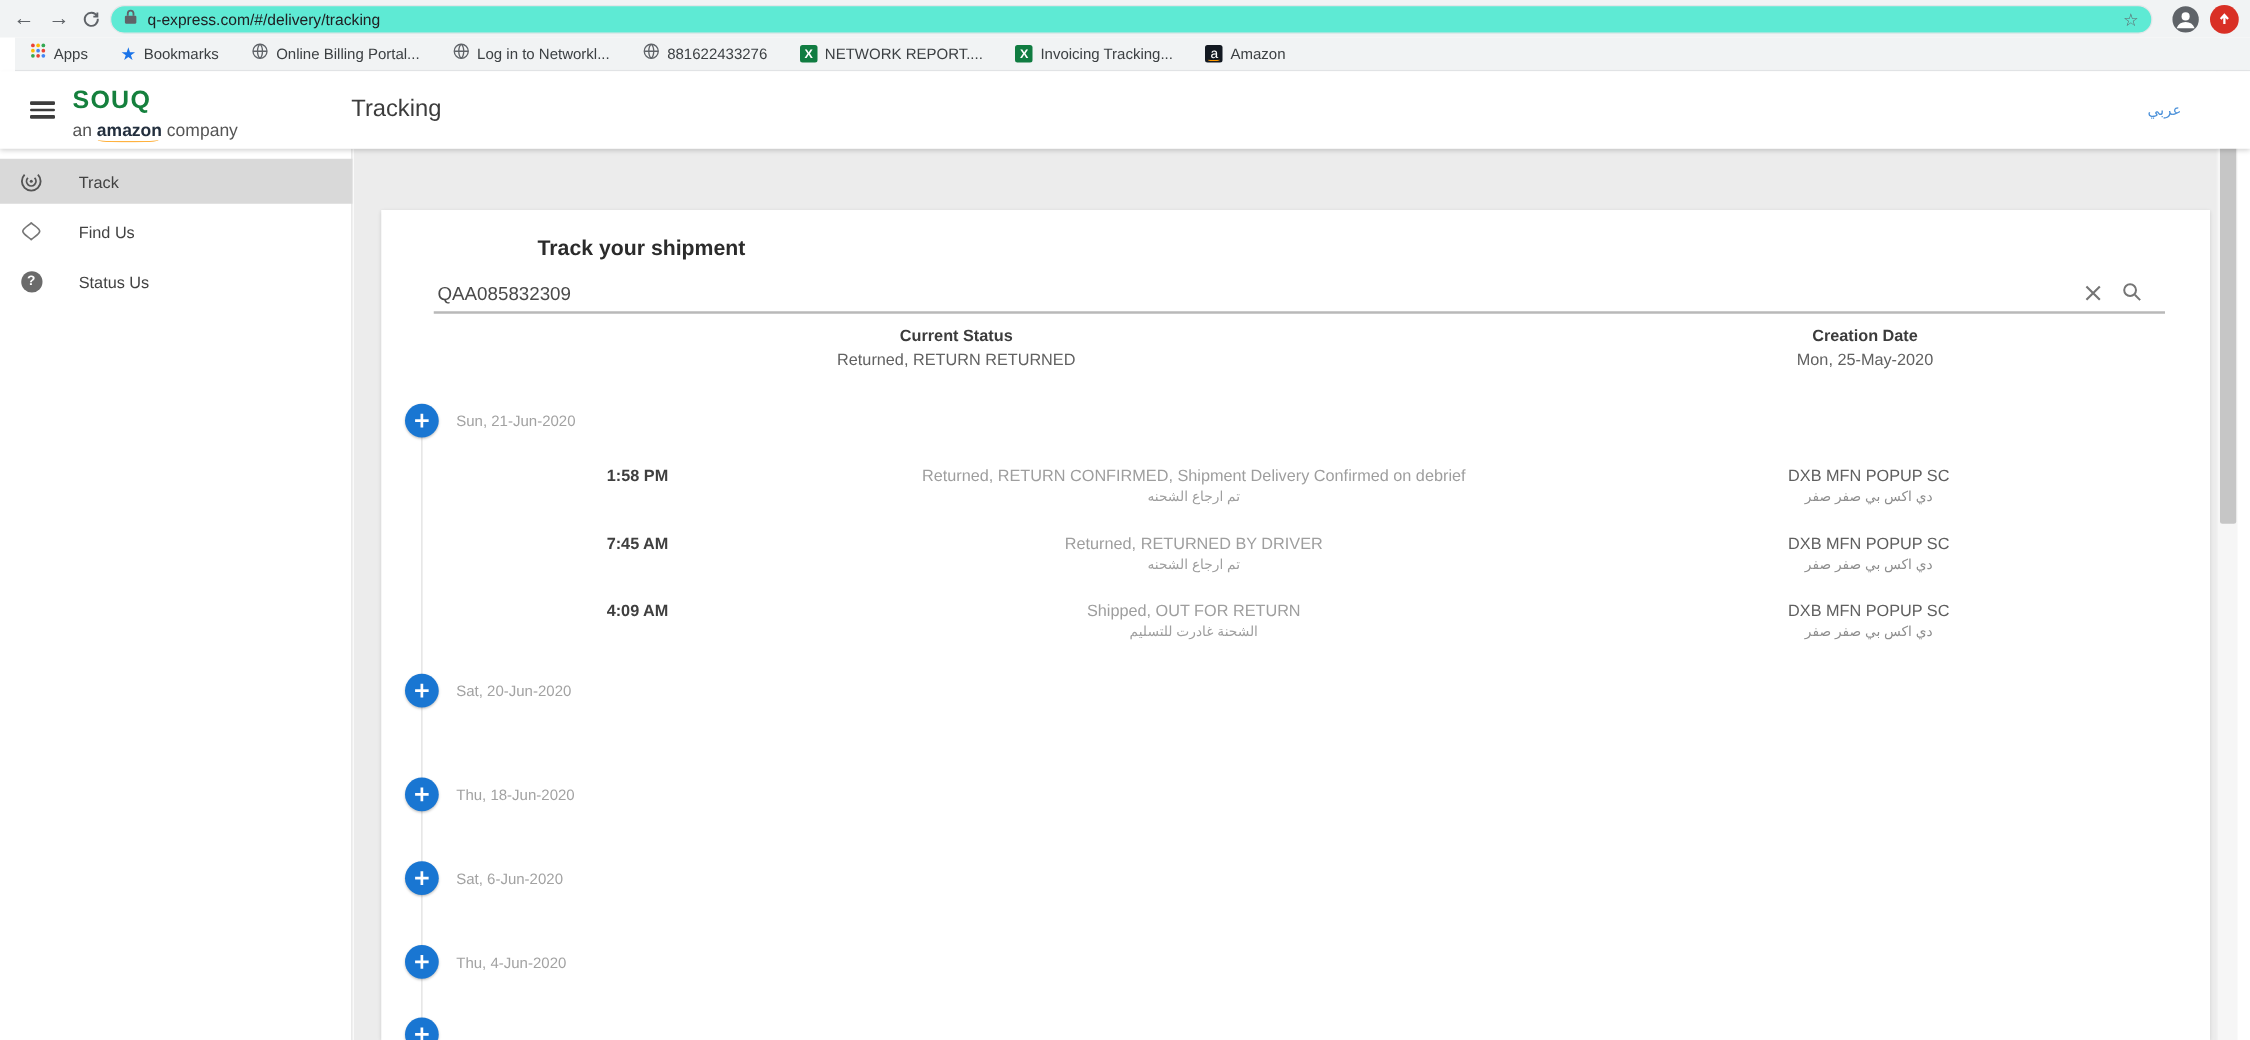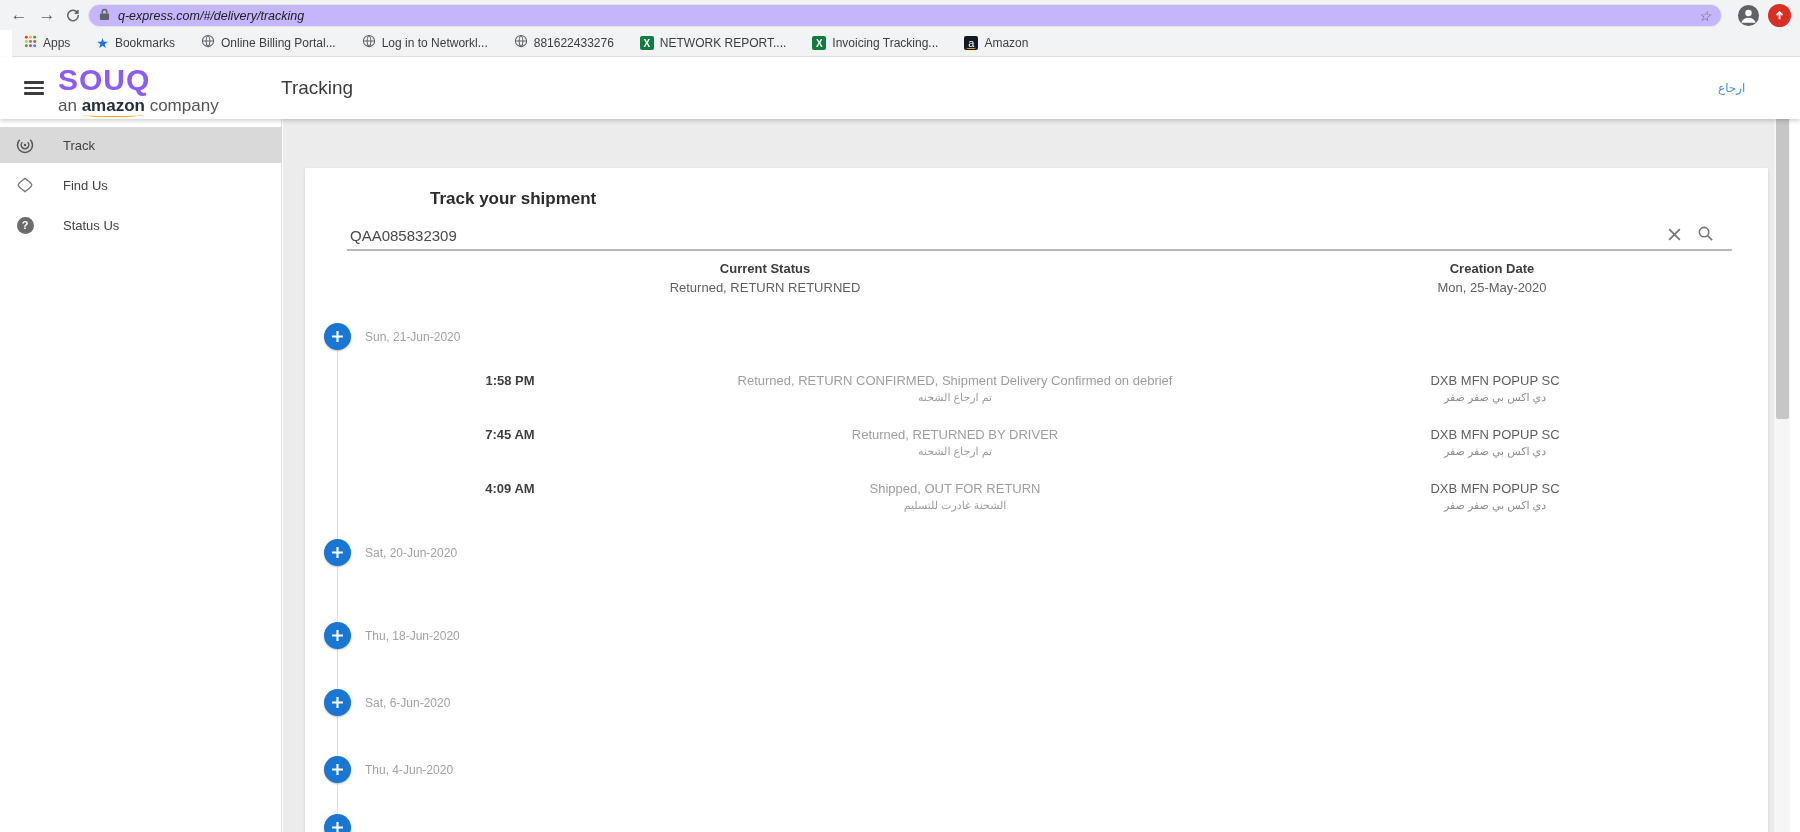--- a/index.html
+++ b/index.html
@@ -2,38 +2,38 @@
 <html><head>
 <meta charset="utf-8">
 <style>
   * { margin:0; padding:0; box-sizing:border-box; }
   html,body { width:1800px; height:832px; overflow:hidden; background:#fff;
     font-family:"Liberation Sans", sans-serif; }
 
   
   .toolbar { position:absolute; left:0; top:0; width:1800px; height:30px; background:#f1f3f4; }
   .nav-ico { position:absolute; top:4px; width:22px; height:22px; display:flex; align-items:center; justify-content:center; color:#5f6368; font-size:17px; }
-  .omnibox { position:absolute; left:88px; top:4px; width:1634px; height:23px; background:#c4b5fd; border:1px solid #e4e6e8; border-radius:12px; display:flex; align-items:center; padding:0 10px;font-style:italic; }
+  .omnibox { position:absolute; left:88px; top:4px; width:1634px; height:23px; background:#5eead4; border:1px solid #e4e6e8; border-radius:12px; display:flex; align-items:center; padding:0 10px; }
   .omni-url { font-size:12.5px; color:#202124; margin-left:8px; flex:1; }
   .bookmarks { position:absolute; left:12px; top:30px; width:1800px; height:27px; background:#f1f3f4; border-bottom:1px solid #e3e5e7; display:flex; align-items:center; padding-left:12px; }
   .bm-item { display:flex; align-items:center; margin-right:26px; cursor:pointer; }
   .bm-item span.lbl { font-size:12px; color:#3c4043; margin-left:6px; white-space:nowrap; }
   .xls-ico { width:14px; height:14px; background:#107c41; border-radius:2px; color:#fff; font-size:10px; font-weight:bold; display:flex; align-items:center; justify-content:center; }
   .amz-ico { width:14px; height:14px; background:#131921; border-radius:2px; color:#fff; font-size:11px; display:flex; align-items:center; justify-content:center; position:relative; }
   .amz-ico i { position:absolute; left:2px; right:2px; bottom:1px; height:3px; border-bottom:1.5px solid #ff9900; border-radius:50%; }
   .profile-ico { position:absolute; left:1737px; top:4px; width:23px; height:23px; }
   .update-ico { position:absolute; left:1768px; top:4px; width:23px; height:23px; background:#d93025; border-radius:50%; display:flex; align-items:center; justify-content:center; }
 
   
   .app-header { position:absolute; left:0; top:57px; width:1800px; height:62px; background:#fff; box-shadow:0 2px 4px rgba(0,0,0,0.18); z-index:5; }
   .hamburger { position:absolute; left:24px; top:24px; width:20px; height:14px; cursor:pointer; }
   .hamburger i { display:block; height:2.5px; background:#3c3c3c; margin-bottom:3px; border-radius:1px; }
   .logo { position:absolute; left:58px; top:8px; cursor:pointer; }
-  .logo .souq { font-size:30px; font-weight:bold; color:#8b5cf6; letter-spacing:1px; line-height:30px; }
-  .logo .sub { font-size:17px; color:#555; margin-top:1px; }
+  .logo .souq { font-size:20px; font-weight:bold; color:#15803d; letter-spacing:1px; line-height:30px; }
+  .logo .sub { font-size:14px; color:#555; margin-top:1px; }
   .logo .sub b { color:#232f3e; position:relative; }
   .logo .sub b i { position:absolute; left:1px; right:3px; bottom:-2px; height:4px; border-bottom:1.6px solid #ff9900; border-radius:50%; }
   .page-title { position:absolute; left:281px; top:20px; font-size:19px; font-weight:500; color:#3c3c3c;text-align:center; }
   .lang-link { position:absolute; left:1718px; top:24px; font-size:12px; color:#4a90d9; cursor:pointer; }
 
   
   .sidebar { position:absolute; left:0; top:119px; width:282px; height:713px; background:#fff; border-right:1px solid #e2e2e2; }
   .side-item { position:absolute; left:0; width:282px; height:36px; display:flex; align-items:center; cursor:pointer; }
   .side-item.active { background:#d9d9d9; }
   .side-item .ic { margin-left:15px; width:20px; height:20px; display:flex; align-items:center; justify-content:center; }
@@ -167,21 +167,21 @@
   <div class="hamburger">
       <i></i>
       <i></i>
       <i></i>
     </div>
   <div class="logo">
     <div class="souq">SOUQ</div>
     <div class="sub"><span>an </span><b><span>amazon</span><i></i></b><span> company</span></div>
   </div>
   <div class="page-title">Tracking</div>
-  <div class="lang-link">ارجاع</div>
+  <div class="lang-link">عربي</div>
 </div>
 
 <div class="sidebar">
   <div class="side-item" style="top:48px;">
     <span class="ic">
       <svg width="18" height="18" viewBox="0 0 24 24" fill="none" stroke="#777" stroke-width="1.8">
         <path d="M12 3 C15 6 21 9 21 12 C21 15 15 18 12 21 C9 18 3 15 3 12 C3 9 9 6 12 3 Z" stroke-linejoin="round"></path>
       </svg>
     </span>
     <span class="txt">Find Us</span>

